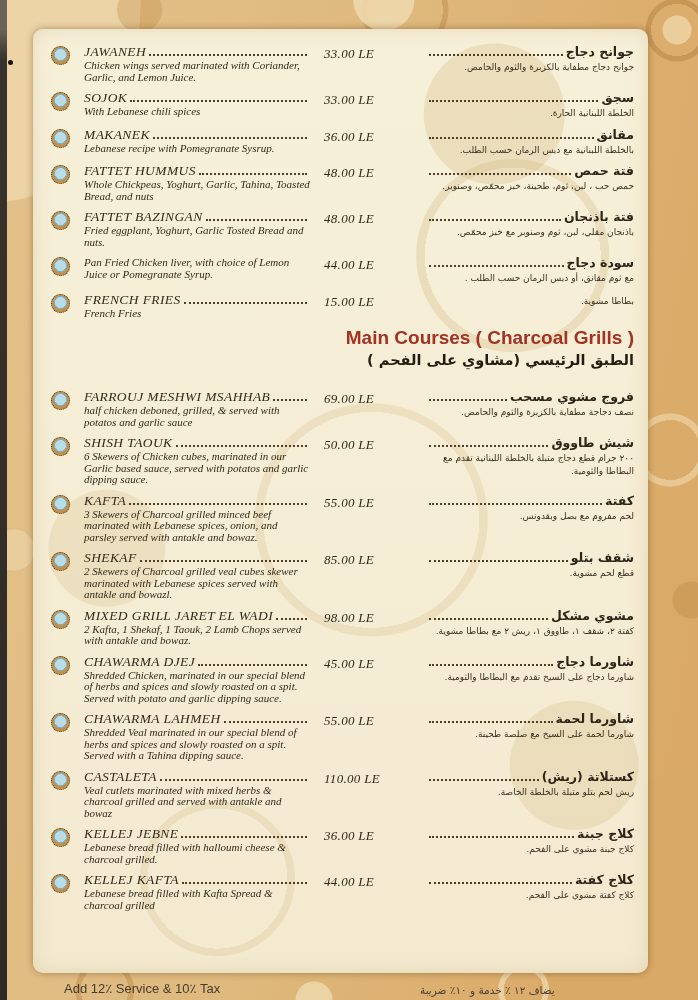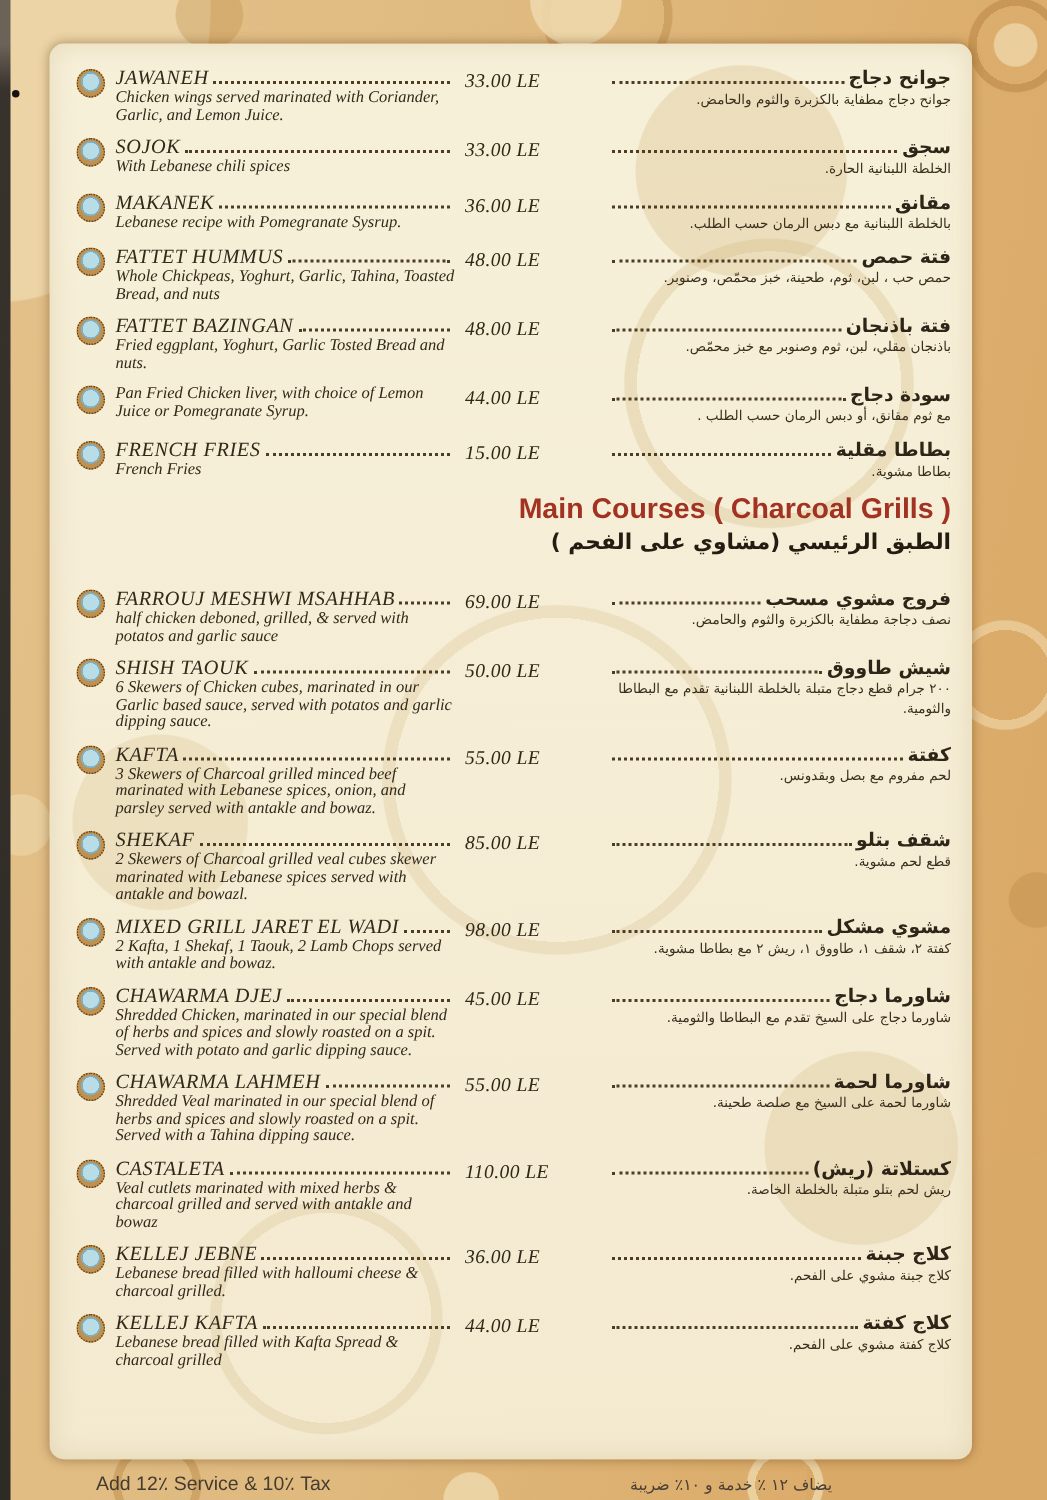--- a/index.html
+++ b/index.html
@@ -34,21 +34,21 @@
     background:
       radial-gradient(circle at 75% 9%, rgba(210,182,124,.30) 0 70px, transparent 71px),
       radial-gradient(circle at 78% 24%, transparent 0 88px, rgba(206,178,118,.28) 88px 96px, transparent 97px),
       radial-gradient(circle at 12% 55%, rgba(206,178,118,.22) 0 58px, transparent 59px),
       radial-gradient(circle at 55% 52%, transparent 0 108px, rgba(200,170,110,.20) 108px 116px, transparent 117px),
       radial-gradient(circle at 88% 78%, rgba(206,178,118,.24) 0 64px, transparent 65px),
       radial-gradient(circle at 30% 90%, transparent 0 70px, rgba(200,170,110,.20) 70px 77px, transparent 78px),
       linear-gradient(#f7f0d9, #f3ead0);
   }
 
-  .item{display:flex;align-items:flex-start;gap:7px;margin-bottom:8px;}
+  .item{display:flex;align-items:flex-start;gap:14px;margin-bottom:8px;}
   .badge{flex:0 0 19px;width:19px;height:19px;border-radius:50%;margin-top:1px;
     background:radial-gradient(circle at 50% 45%, #b9dde6 0 38%, #7fb0c2 39% 46%, #c0914e 47% 72%, #77501f 73% 100%);
     outline:1.5px dotted #5e3f1c;outline-offset:-1px;}
   .en{width:226px;color:#33291a;}
   .name-line{display:flex;align-items:flex-end;}
   .name-en{font-style:italic;font-size:13.5px;letter-spacing:.4px;white-space:nowrap;line-height:14px;}
   .dots{flex:1 1 auto;min-width:6px;border-bottom:2px dotted #4d3d24;margin:0 3px 3px 3px;}
   .desc-en{font-style:italic;font-size:11px;line-height:11.5px;margin-top:1px;}
   .price{width:88px;font-style:italic;font-size:13px;color:#2f2817;padding-top:1px;letter-spacing:.3px;}
   .ar{flex:1;direction:rtl;font-family:"DejaVu Sans",sans-serif;color:#2e2417;}
@@ -180,24 +180,20 @@
           <span class="badge"></span>
           <div class="en">
             <div class="name-line">
               <span class="name-en">FRENCH FRIES</span>
               <span class="dots"></span>
             </div>
             <div class="desc-en">French Fries</div>
           </div>
           <div class="price">15.00 LE</div>
           <div class="ar">
-            <div class="name-line-ar">
-              <span class="name-ar">بطاطا مقلية</span>
-              <span class="dots"></span>
-            </div>
             <div class="desc-ar">بطاطا مشوية.</div>
           </div>
         </div>
         <div class="section-header">
           <div class="hdr-en">Main Courses  ( Charcoal Grills )</div>
           <div class="hdr-ar">الطبق الرئيسي (مشاوي على الفحم )</div>
         </div>
         <div class="item">
           <span class="badge"></span>
           <div class="en">

